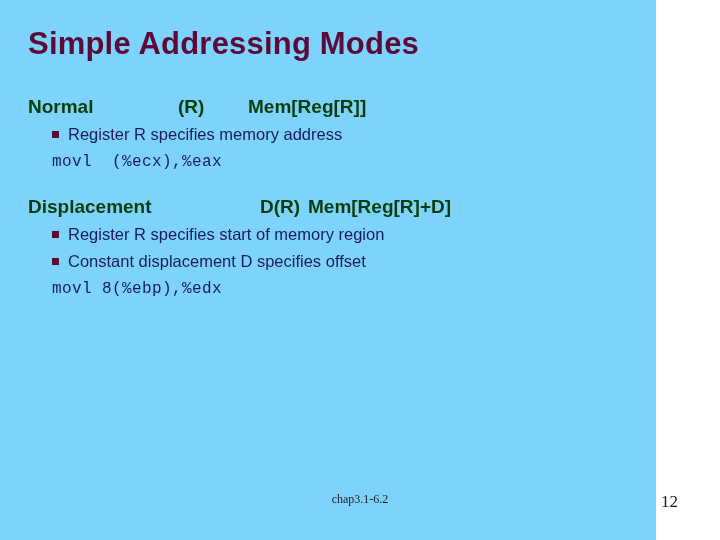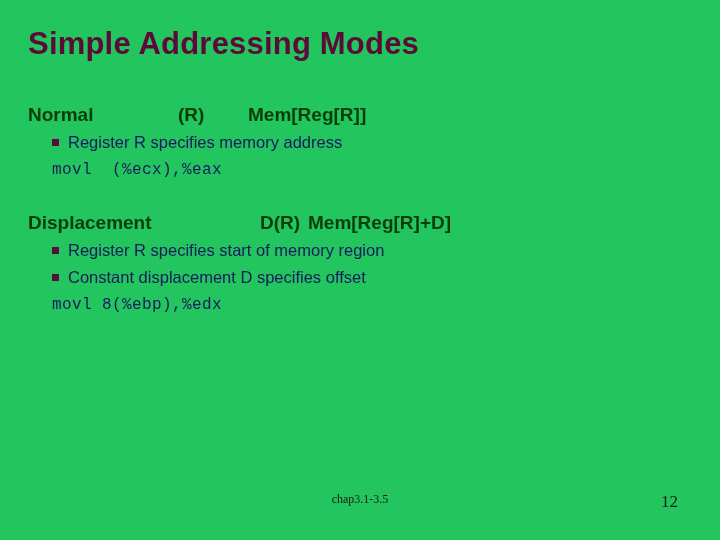--- a/index.html
+++ b/index.html
@@ -10,23 +10,23 @@
     width: 720px;
     height: 540px;
     background: #ffffff;
     font-family: "Liberation Sans", sans-serif;
     overflow: hidden;
     position: relative;
   }
 
   #slide {
     position: relative;
-    width: 720px;
+    width: 656px;
     height: 540px;
-    background: #22c55e;
+    background: #7dd3fc;
   }
 
   
   .slide-title {
     position: absolute;
     left: 28px;
     top: 26px;
     font-family: "Liberation Sans", sans-serif;
     font-size: 31px;
     font-weight: bold;
@@ -37,21 +37,21 @@
 
   
   .body-area {
     position: absolute;
     left: 0;
     top: 96px;
     width: 720px;
   }
 
   .mode-block {
-    margin: 8px 0 6px 0;
+    margin: 0 0 6px 0;
   }
 
   .mode-heading {
     position: relative;
     height: 25px;
     font-family: "Liberation Sans", sans-serif;
     font-size: 19px;
     font-weight: bold;
     color: #0a3d0a;
     white-space: nowrap;
@@ -185,17 +185,17 @@
         <span>Constant displacement D specifies offset</span>
       </div>
 
       <div class="code-line">movl 8(%ebp),%edx</div>
 
     </div>
 
   </div>
 
   <div class="footer">
-    <span class="footer-center">chap3.1-3.5</span>
+    <span class="footer-center">chap3.1-6.2</span>
     <span class="footer-page">12</span>
   </div>
 
 </div>
 
 </body></html>

